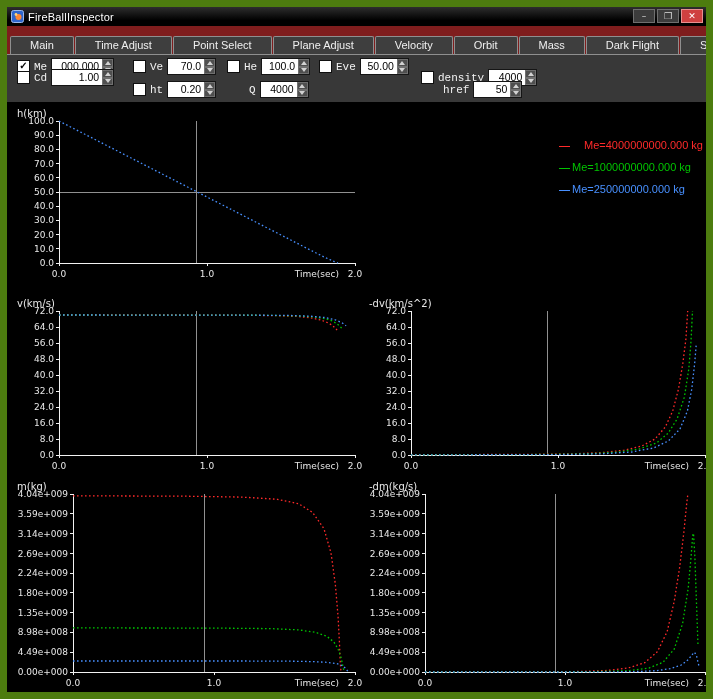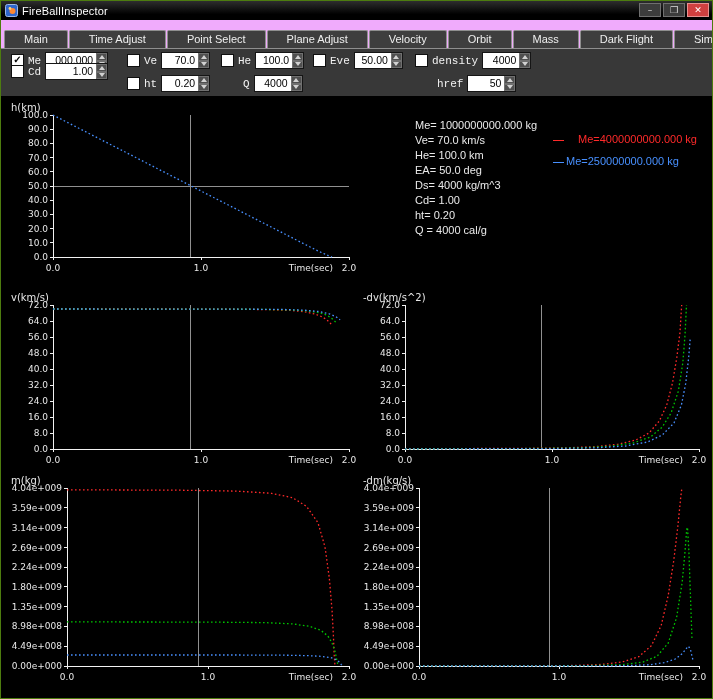--- a/index.html
+++ b/index.html
@@ -1,30 +1,30 @@
 <!DOCTYPE html>
 <html><head>
 <meta charset="utf-8">
 <style>
   html,body{margin:0;padding:0;background:#1e1e1e;font-family:"Liberation Sans",sans-serif;}
-  .window{position:relative;width:713px;height:699px;box-sizing:border-box;background:#f0abfc;border:1px solid #4d7c0f;overflow:hidden;}
+  .window{position:relative;width:713px;height:699px;box-sizing:border-box;background:#7f1d1d;border:7px solid #4d7c0f;overflow:hidden;}
   
   .titlebar{position:absolute;left:0;top:0;right:0;height:19px;background:linear-gradient(180deg,#2e2e2e,#000 70%);display:flex;align-items:center;padding:0 4px;box-sizing:border-box;}
   .titlebar .title{color:#fff;font-size:11px;margin-left:4px;letter-spacing:.2px;}
   .winbtns{position:absolute;right:3px;top:2px;display:flex;gap:2px;}
   .winbtn{width:22px;height:14px;background:#3c3c3c;border:1px solid #6f6f6f;color:#ddd;font-size:9px;line-height:11px;text-align:center;padding:0;cursor:pointer;font-family:"DejaVu Sans",sans-serif;}
   .winbtn.close{background:#cf4040;border-color:#e79090;color:#fff;}
   
   .tabbar{position:absolute;left:0;top:28px;right:0;height:20px;display:flex;align-items:flex-end;padding-left:3px;border-bottom:1px solid #8f8f8f;box-sizing:border-box;}
   .tab{font-size:11px;color:#efefef;background:#3e3e3e;border:1px solid #8f8f8f;border-bottom:none;border-radius:2px 2px 0 0;padding:2px 19px;margin-right:1px;height:13px;line-height:13px;cursor:pointer;white-space:nowrap;}
   .tab.selected{background:#4c4c4c;height:15px;line-height:15px;margin-bottom:-1px;position:relative;z-index:2;}
   
   .params{position:absolute;left:0;top:48px;right:0;height:47px;background:#383838;}
   .param{position:absolute;display:flex;align-items:center;height:17px;}
-  .p-me{left:10px;top:3px}.p-ve{left:126px;top:3px}.p-he{left:220px;top:3px}.p-eve{left:312px;top:3px}.p-density{left:414px;top:3px}
+  .p-me{left:10px;top:3px}.p-ve{left:126px;top:3px}.p-he{left:220px;top:3px}.p-eve{left:312px;top:3px}.p-density{left:414px;top:14px}
   .p-cd{left:10px;top:14px}.p-ht{left:126px;top:26px}.p-q{left:238px;top:26px}.p-href{left:432px;top:26px}
   .checkbox{width:11px;height:11px;background:#fff;border:1px solid #0f0f0f;display:inline-flex;align-items:center;justify-content:center;cursor:pointer;flex:none;}
   .check{color:#000;font-size:10px;font-weight:bold;line-height:1;margin-top:-1px;}
   .plabel{margin:0 4px;font-size:11px;color:#f2f2f2;white-space:nowrap;font-family:Liberation Mono, monospace;}
   .spin{display:inline-flex;height:17px;border:1px solid #151515;box-sizing:border-box;background:#fff;}
   .spin-val{background:#fff;color:#000;font-size:10.5px;text-align:right;padding:1px 3px 0 2px;box-sizing:border-box;overflow:hidden;white-space:nowrap;}
   .w66 .spin-val{width:50px;} .w50 .spin-val{width:36px;}
   .spin-btns{display:flex;flex-direction:column;width:11px;flex:none;}
   .spin-b{flex:1;background:#4f4f4f;border:1px solid #707070;display:flex;align-items:center;justify-content:center;cursor:pointer;box-sizing:border-box;}
   .tri-up{width:0;height:0;border-left:3px solid transparent;border-right:3px solid transparent;border-bottom:4px solid #d2d2d2;}
@@ -267,34 +267,27 @@
           <text x="44.0" y="170" fill="#e8e8e8" font-size="9" text-anchor="middle" font-family="DejaVu Sans, sans-serif">0.0</text>
           <line x1="192.0" y1="156" x2="192.0" y2="159" stroke="#f2f2f2" stroke-width="1" shape-rendering="crispEdges"></line>
           <text x="192.0" y="170" fill="#e8e8e8" font-size="9" text-anchor="middle" font-family="DejaVu Sans, sans-serif">1.0</text>
           <line x1="340.0" y1="156" x2="340.0" y2="159" stroke="#f2f2f2" stroke-width="1" shape-rendering="crispEdges"></line>
           <text x="340.0" y="170" fill="#e8e8e8" font-size="9" text-anchor="middle" font-family="DejaVu Sans, sans-serif">2.0</text>
           <text x="324" y="170" fill="#e8e8e8" font-size="9" text-anchor="end" font-family="DejaVu Sans, sans-serif">Time(sec)</text>
           <text x="2" y="10" fill="#e8e8e8" font-size="10" text-anchor="start" font-family="DejaVu Sans, sans-serif">h(km)</text>
           <polyline points="44.0,14.0 103.2,44.4 162.4,74.8 221.6,105.2 266.0,128.0 295.6,143.2 310.4,150.6 319.3,154.6 323.0,156.0" fill="none" stroke="#4890ff" stroke-width="1.3" stroke-dasharray="1.6 2.4"></polyline>
         </svg></div>
 
-    <div class="annotation">
-      <div>Me= 1000000000.000 kg</div>
-      <div>Ve= 70.0 km/s</div>
-      <div>He= 100.0 km</div>
-      <div>EA= 50.0 deg</div>
-      <div>Ds= 4000 kg/m^3</div>
-      <div>Cd= 1.00</div>
-      <div>ht= 0.20</div>
-      <div>Q = 4000 cal/g</div>
-    </div>
 
     <div class="legend">
       <div>
         <span class="legend-dash" style="background: rgb(255, 42, 42);"></span><span style="color: rgb(255, 42, 42); padding-left: 12px;">Me=4000000000.000 kg</span>
+      </div>
+      <div>
+        <span class="legend-dash" style="background: rgb(0, 196, 0);"></span><span style="color: rgb(0, 196, 0);">Me=1000000000.000 kg</span>
       </div>
       <div>
         <span class="legend-dash" style="background: rgb(72, 144, 255);"></span><span style="color: rgb(72, 144, 255); margin-top: 20px;">Me=250000000.000 kg</span>
       </div>
     </div>
 
     <div id="chart-v" class="chart"><svg width="348" height="184">
           <line x1="181.6" y1="14" x2="181.6" y2="158" stroke="#909090" stroke-width="1" shape-rendering="crispEdges"></line>
           <line x1="44" y1="14" x2="44" y2="158" stroke="#f2f2f2" stroke-width="1" shape-rendering="crispEdges"></line>
           <line x1="44" y1="158" x2="340" y2="158" stroke="#f2f2f2" stroke-width="1" shape-rendering="crispEdges"></line>

